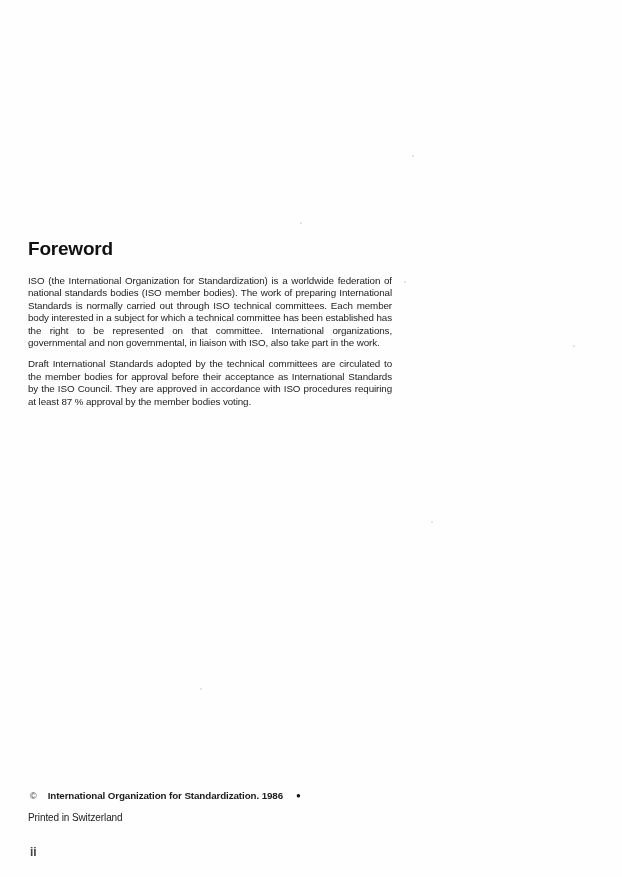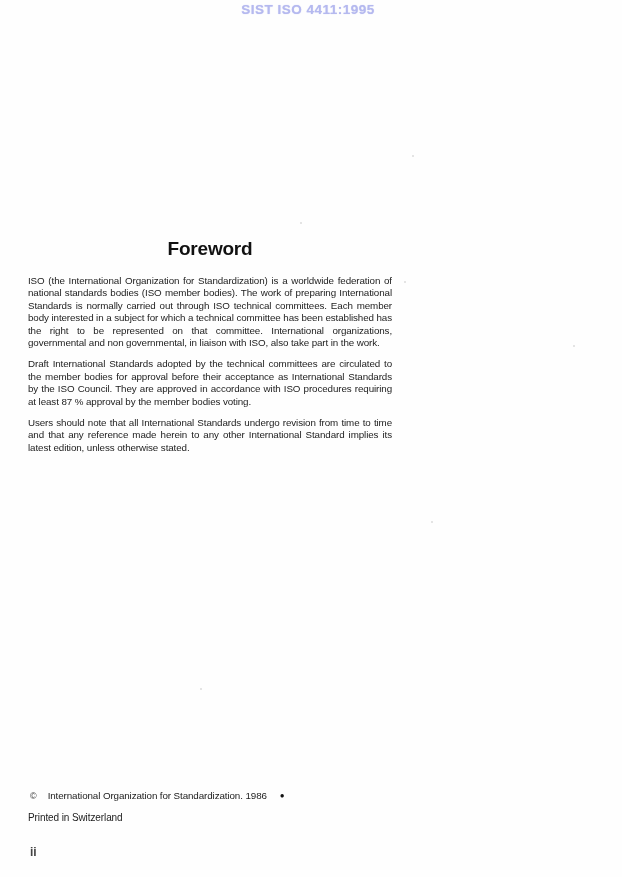--- a/index.html
+++ b/index.html
@@ -30,21 +30,20 @@
     top: 238px;
     left: 28px;
     width: 364px;
   }
   .content h1 {
     font-size: 19px;
     font-weight: bold;
     letter-spacing: -0.2px;
     color: #111;
     margin: 0 0 15px 0;
-    text-align: center;
   }
   .content p {
     font-size: 9.8px;
     line-height: 12.4px;
     letter-spacing: -0.1px;
     text-align: justify;
     color: #222;
     margin: 0 0 9px 0;
   }
   .content p em { font-style: italic; }
@@ -56,21 +55,21 @@
     color: #1b1b1b;
     display: flex;
     align-items: center;
   }
   .copyright-line .csym {
     font-size: 9px;
     font-weight: normal;
     margin-right: 11px;
     color: #333;
   }
-  .copyright-line .ctext { font-weight: normal; letter-spacing: -0.1px; }
+  .copyright-line .ctext { font-weight: bold; letter-spacing: -0.1px; }
   .copyright-line .cdot {
     font-size: 8px;
     margin-left: 13px;
     color: #111;
   }
   .printed-line {
     position: absolute;
     top: 812px;
     left: 28px;
     font-size: 10px;
@@ -91,31 +90,29 @@
     height: 2px;
     border-radius: 50%;
     background: rgba(60, 60, 60, 0.18);
   }
 </style>
 </head>
 <body>
 
 <div class="page">
 
-  <div class="watermark">SIST ISO 4411:1995</div>
 
   <div class="content">
     <h1>Foreword</h1>
 
     <p>ISO (the International Organization for Standardization) is a worldwide federation of national standards bodies (ISO member bodies). The work of preparing International Standards is normally carried out through ISO technical committees. Each member body interested in a subject for which a technical committee has been established has the right to be represented on that committee. International organizations, governmental and non governmental, in liaison with ISO, also take part in the work.</p>
 
     <p>Draft International Standards adopted by the technical committees are circulated to the member bodies for approval before their acceptance as International Standards by the ISO Council. They are approved in accordance with ISO procedures requiring at least 87 % approval by the member bodies voting.</p>
 
 
-    <p>Users should note that all International Standards undergo revision from time to time and that any reference made herein to any other International Standard implies its latest edition, unless otherwise stated.</p>
   </div>
 
   <div class="copyright-line">
     <span class="csym">©</span>
     <span class="ctext">International Organization for Standardization. 1986</span>
     <span class="cdot">●</span>
   </div>
 
   <div class="printed-line">Printed in Switzerland</div>
 

